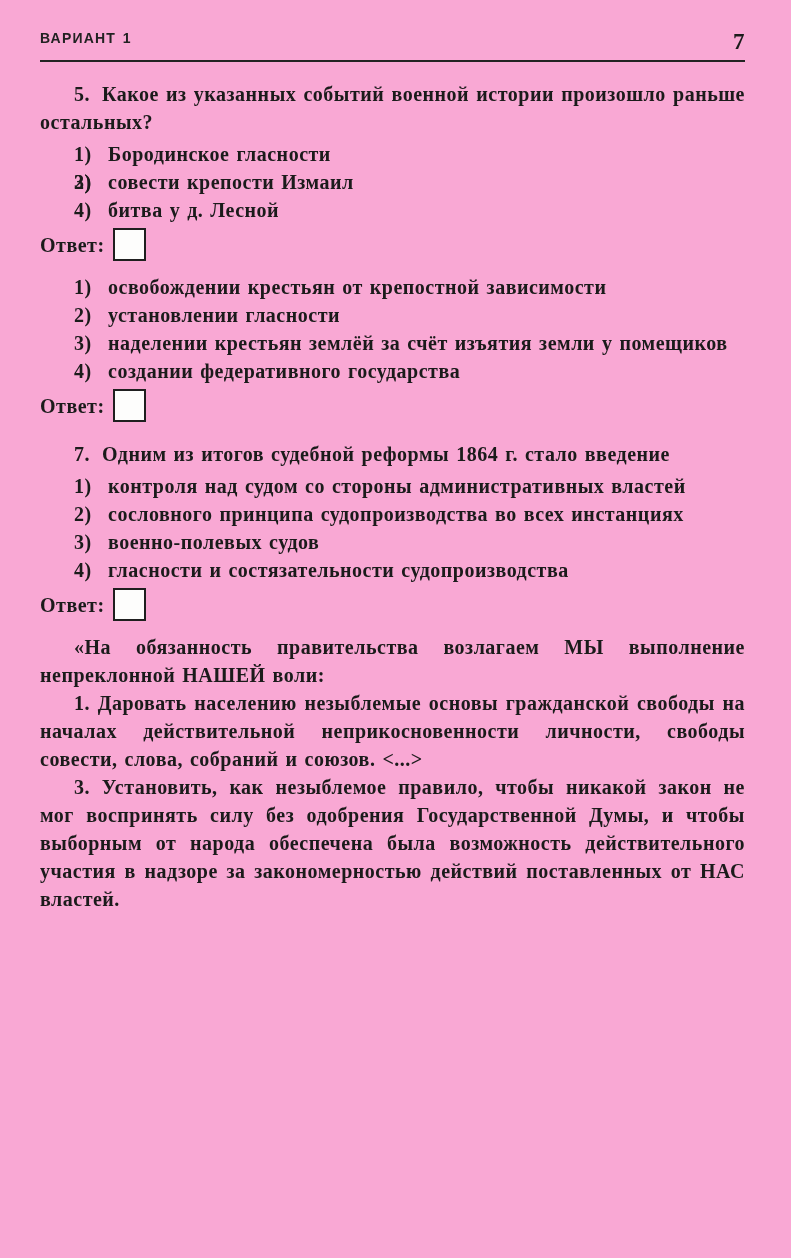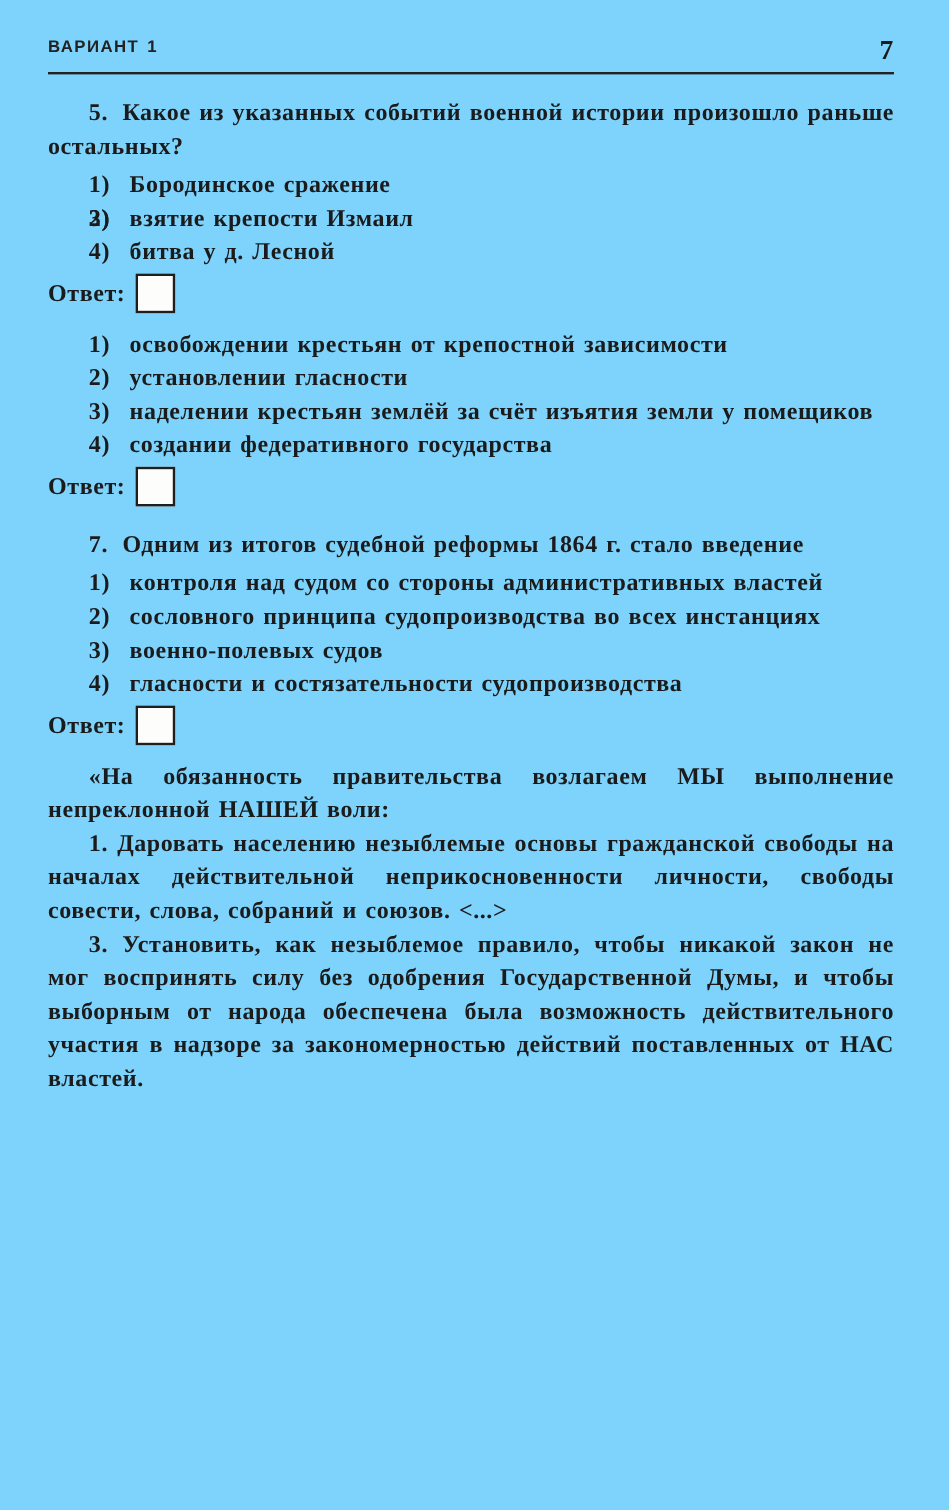--- a/index.html
+++ b/index.html
@@ -7,21 +7,21 @@
     width: 791px; height: 1258px;
     background: #fbfbf9;
     font-family: "Liberation Serif", serif;
     color: #1b1b1b;
     overflow: hidden;
   }
   .page {
     box-sizing: border-box;
     width: 791px; height: 1258px;
     padding: 24px 46px 0 40px;
-    background: #7dd3fc;
+    background: #f9a8d4;
     font-weight: bold;
     font-size: 20px;
     line-height: 28px;
     letter-spacing: 0.5px;
     word-spacing: 1.5px;
     overflow: hidden;
   }
   .header {
     display: flex;
     justify-content: space-between;
@@ -83,28 +83,28 @@
   <div class="header">
     <span class="variant">ВАРИАНТ 1</span>
     <span class="pagenum">7</span>
   </div>
 
   <section class="question">
     <p class="q-text"><span class="q-num">5.</span><span>Какое из указанных событий военной истории произошло раньше остальных?</span></p>
     <div class="options">
       <div class="option">
         <span class="opt-num">1)</span>
-        <span class="opt-text">Бородинское сражение</span>
+        <span class="opt-text">Бородинское гласности</span>
       </div>
       <div class="option">
         <span class="opt-num">2)</span>
       </div>
       <div class="option">
         <span class="opt-num">3)</span>
-        <span class="opt-text">взятие крепости Измаил</span>
+        <span class="opt-text">совести крепости Измаил</span>
       </div>
       <div class="option">
         <span class="opt-num">4)</span>
         <span class="opt-text">битва у д. Лесной</span>
       </div>
     </div>
     <div class="answer-row">
       <span class="answer-label">Ответ:</span>
       <span class="answer-box"></span>
     </div>

